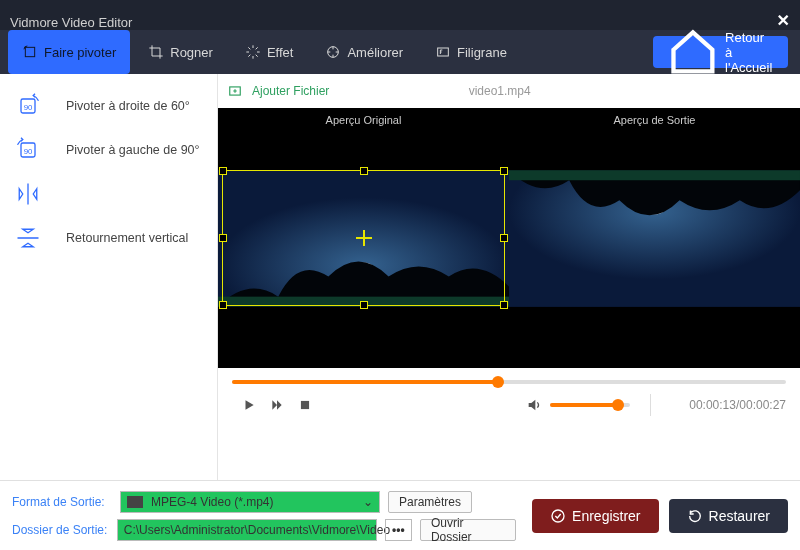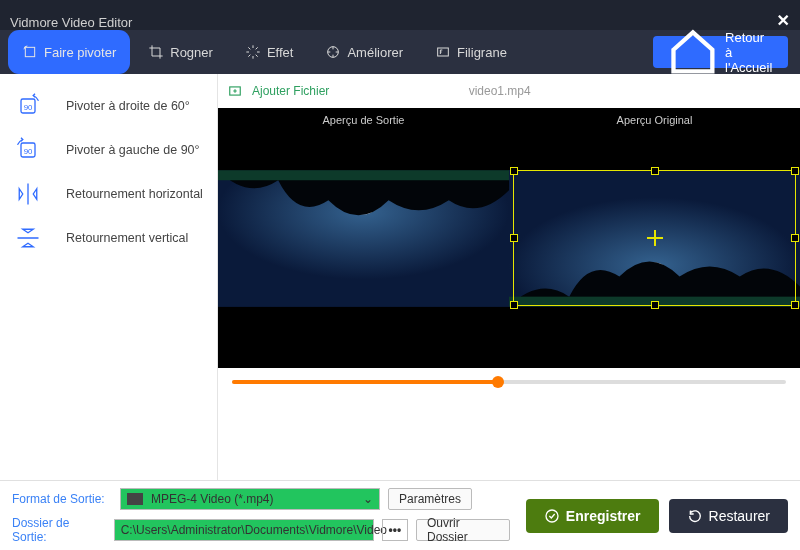--- a/index.html
+++ b/index.html
@@ -2,21 +2,21 @@
 <html><head>
 <meta charset="utf-8">
 <style>
   * { box-sizing: border-box; margin: 0; padding: 0; font-family: "Segoe UI", Arial, sans-serif; }
   body { width: 800px; height: 550px; background: #fff; overflow: hidden; color: #333; }
   .titlebar { height: 30px; background: #1f2430; color: #d0d0d0; display: flex; align-items: flex-end; padding: 0 10px; font-size: 13px; }
   .titlebar .spacer { flex: 1; }
   .titlebar .close { font-size: 16px; cursor: pointer; color: #fff; font-weight: bold; }
   .toolbar { height: 44px; background: #2b3040; display: flex; align-items: stretch; padding: 0 8px; gap: 4px; }
   .tab { display: flex; align-items: center; gap: 6px; padding: 0 14px; color: #d8d8d8; font-size: 13px; cursor: pointer; }
-  .tab.active { background: #2f6bff; color: #e5e5e5; border-radius: 11px; }
+  .tab.active { background: #2f6bff; color: #0f172a; border-radius: 4px; }
   .tab svg { width: 16px; height: 16px; stroke: currentColor; fill: none; stroke-width: 1.5; }
   .toolbar .spacer { flex: 1; }
   .home-btn { display: flex; align-items: center; gap: 6px; background: #2f6bff; color: #fff; padding: 0 14px; margin: 6px 4px; border-radius: 4px; font-size: 13px; cursor: pointer; }
   .main { display: flex; height: calc(100% - 30px - 44px - 70px); }
   .sidebar { width: 218px; border-right: 1px solid #e4e4e4; padding: 10px 8px; }
   .side-item { display: flex; align-items: center; gap: 24px; padding: 8px 6px; font-size: 12.5px; color: #444; cursor: pointer; }
   .side-item svg { width: 28px; height: 28px; stroke: #2f6bff; fill: none; stroke-width: 1.5; }
   .preview-area { flex: 1; display: flex; flex-direction: column; background: #fff; }
   .file-bar { height: 34px; display: flex; align-items: center; padding: 12px 10px; gap: 10px; font-size: 12px; color: #4a8; }
   .file-bar .fname { color: #999; margin-left: auto; margin-right: auto; }
@@ -52,21 +52,21 @@
   .row { display:flex; align-items:center; gap:8px; font-size:12px; }
   .row label { width: 100px; color:#3b82f6; }
   .combo, .pathbox { border:1px solid #bbb; height:22px; display:flex; align-items:center; padding:0 6px; font-size:12px; background:#22c55e; }
   .combo { width: 260px; justify-content:space-between; }
   .combo .ico { width:16px; height:12px; background:#444; margin-right:4px; display:inline-block; }
   .pathbox { width: 260px; }
   .dots { width:28px; height:22px; border:1px solid #bbb; display:flex; align-items:center; justify-content:center; font-weight:bold; cursor:pointer; }
   .btn-line { height:22px; padding:0 10px; border:1px solid #bbb; background:#fafafa; font-size:12px; display:flex; align-items:center; cursor:pointer; border-radius:2px; }
   .bottom-right { display:flex; gap:10px; align-items:center; }
   .big-btn { height:34px; padding:0 18px; border-radius:4px; color:#fff; display:flex; align-items:center; gap:6px; font-size:14px; cursor:pointer; }
-  .big-btn.save { background:#4d7c0f;font-weight:bold; }
+  .big-btn.save { background:#7f1d1d; }
   .big-btn.restore { background:#2b3040; }
   .big-btn svg { width:16px; height:16px; stroke:#fff; fill:none; stroke-width:2; }
 </style>
 </head>
 <body>
 
 <div class="titlebar">
   <span>Vidmore Video Editor</span>
   <span class="spacer"></span>
   <span class="close">✕</span>
@@ -130,21 +130,20 @@
           <rect x="8" y="8" width="16" height="16" rx="2"></rect>
           <text x="16" y="20" font-size="9" text-anchor="middle" fill="#2f6bff" stroke="none">90</text>
           <path d="M4 10a12 12 0 0 1 6 -6l-2 -2m2 2 -2 2"></path>
         </svg>
       <span>Pivoter à gauche de 90°</span>
     </div>
     <div class="side-item">
       <svg viewBox="0 0 32 32">
           <path d="M16 4v24M6 10l4 6-4 6zM26 10l-4 6 4 6z"></path>
         </svg>
-      <span>Retournement horizontal</span>
     </div>
     <div class="side-item">
       <svg viewBox="0 0 32 32">
           <path d="M4 16h24M10 6l6 4 6-4zM10 26l6-4 6 4z"></path>
         </svg>
       <span>Retournement vertical</span>
     </div>
   </div>
 
   <div class="preview-area">
@@ -152,72 +151,97 @@
       <svg width="14" height="14" viewBox="0 0 24 24" style="stroke:#2fa060;fill:none;stroke-width:2">
           <rect x="3" y="5" width="18" height="14"></rect>
           <path d="M12 9v6M9 12h6"></path>
         </svg>
       <span style="color:#2fa060;cursor:pointer">Ajouter Fichier</span>
       <span class="fname">video1.mp4</span>
       <span style="width:120px"></span>
     </div>
 
     <div class="canvases">
+      <div class="canvas">
+        <div class="canvas-label">Aperçu Original</div>
+        <svg class="sky" viewBox="0 0 290 260" preserveAspectRatio="none">
+          <rect width="290" height="260" fill="#000"></rect>
+          <rect y="62" width="290" height="136" fill="#0a1a3a"></rect>
+          <radialGradient id="g1" cx="50%" cy="70%">
+              <stop offset="0%" stop-color="#34628f"></stop>
+              <stop offset="100%" stop-color="#0a1a3a"></stop>
+            </radialGradient>
+          <rect y="62" width="290" height="136" fill="url(#g1)"></rect>
+          <circle cx="145" cy="170" r="16" fill="#e8eef5"></circle>
+          <path d="M0 198 q30 -30 60 -10 q20 -40 50 -20 q30 -30 60 0 q30 -20 60 0 q30 -20 60 10 V198z" fill="#020509"></path>
+          <rect y="188" width="290" height="10" fill="#0d3a2a"></rect>
+        </svg>
+        <div class="crop-rect">
+          <div class="h tl"></div>
+            <div class="h tm"></div>
+            <div class="h tr"></div>
+          <div class="h ml"></div>
+            <div class="h mr"></div>
+          <div class="h bl"></div>
+            <div class="h bm"></div>
+            <div class="h br"></div>
+          <div class="cross"></div>
+        </div>
+      </div>
       <div class="canvas">
         <div class="canvas-label">Aperçu de Sortie</div>
         <svg class="sky" viewBox="0 0 290 260" preserveAspectRatio="none">
           <rect width="290" height="260" fill="#000"></rect>
           <g transform="translate(0,260) scale(1,-1)">
             <rect y="62" width="290" height="136" fill="#0a1a3a"></rect>
             <radialGradient id="g2" cx="50%" cy="70%">
                 <stop offset="0%" stop-color="#34628f"></stop>
                 <stop offset="100%" stop-color="#0a1a3a"></stop>
               </radialGradient>
             <rect y="62" width="290" height="136" fill="url(#g2)"></rect>
             <circle cx="145" cy="170" r="16" fill="#e8eef5"></circle>
             <path d="M0 198 q30 -30 60 -10 q20 -40 50 -20 q30 -30 60 0 q30 -20 60 0 q30 -20 60 10 V198z" fill="#020509"></path>
             <rect y="188" width="290" height="10" fill="#0d3a2a"></rect>
           </g>
         </svg>
       </div>
-      <div class="canvas">
-        <div class="canvas-label">Aperçu Original</div>
-        <svg class="sky" viewBox="0 0 290 260" preserveAspectRatio="none">
-          <rect width="290" height="260" fill="#000"></rect>
-          <rect y="62" width="290" height="136" fill="#0a1a3a"></rect>
-          <radialGradient id="g1" cx="50%" cy="70%">
-              <stop offset="0%" stop-color="#34628f"></stop>
-              <stop offset="100%" stop-color="#0a1a3a"></stop>
-            </radialGradient>
-          <rect y="62" width="290" height="136" fill="url(#g1)"></rect>
-          <circle cx="145" cy="170" r="16" fill="#e8eef5"></circle>
-          <path d="M0 198 q30 -30 60 -10 q20 -40 50 -20 q30 -30 60 0 q30 -20 60 0 q30 -20 60 10 V198z" fill="#020509"></path>
-          <rect y="188" width="290" height="10" fill="#0d3a2a"></rect>
-        </svg>
-        <div class="crop-rect">
-          <div class="h tl"></div>
-            <div class="h tm"></div>
-            <div class="h tr"></div>
-          <div class="h ml"></div>
-            <div class="h mr"></div>
-          <div class="h bl"></div>
-            <div class="h bm"></div>
-            <div class="h br"></div>
-          <div class="cross"></div>
-        </div>
-      </div>
     </div>
 
     <div class="timeline">
       <div class="track">
         <div class="prog" style="width:48%"></div>
         <div class="knob" style="left:48%"></div>
       </div>
     </div>
 
+    <div class="controls">
+      <div class="btns">
+        <svg viewBox="0 0 24 24">
+            <path d="M6 4l14 8-14 8z"></path>
+          </svg>
+        <svg viewBox="0 0 24 24">
+            <path d="M4 4l8 8-8 8zM12 4l8 8-8 8z"></path>
+          </svg>
+        <svg viewBox="0 0 24 24">
+            <rect x="5" y="5" width="14" height="14"></rect>
+          </svg>
+      </div>
+      <div class="volume">
+        <svg width="16" height="16" viewBox="0 0 24 24" style="fill:#555">
+            <path d="M4 9v6h4l6 5V4l-6 5z"></path>
+            <path d="M17 8a6 6 0 0 1 0 8" fill="none" stroke="#555" stroke-width="2"></path>
+          </svg>
+        <div class="bar">
+          <div class="fill" style="width:85%"></div>
+          <div class="knob" style="left:85%"></div>
+        </div>
+      </div>
+      <div class="sep"></div>
+      <span class="time">00:00:13/00:00:27</span>
+    </div>
   </div>
 </div>
 
 <div class="bottom">
   <div class="bottom-left">
     <div class="row">
       <label>Format de Sortie:</label>
       <div class="combo">
         <span style="display:flex;align-items:center;gap:4px">
             <span class="ico"></span>

